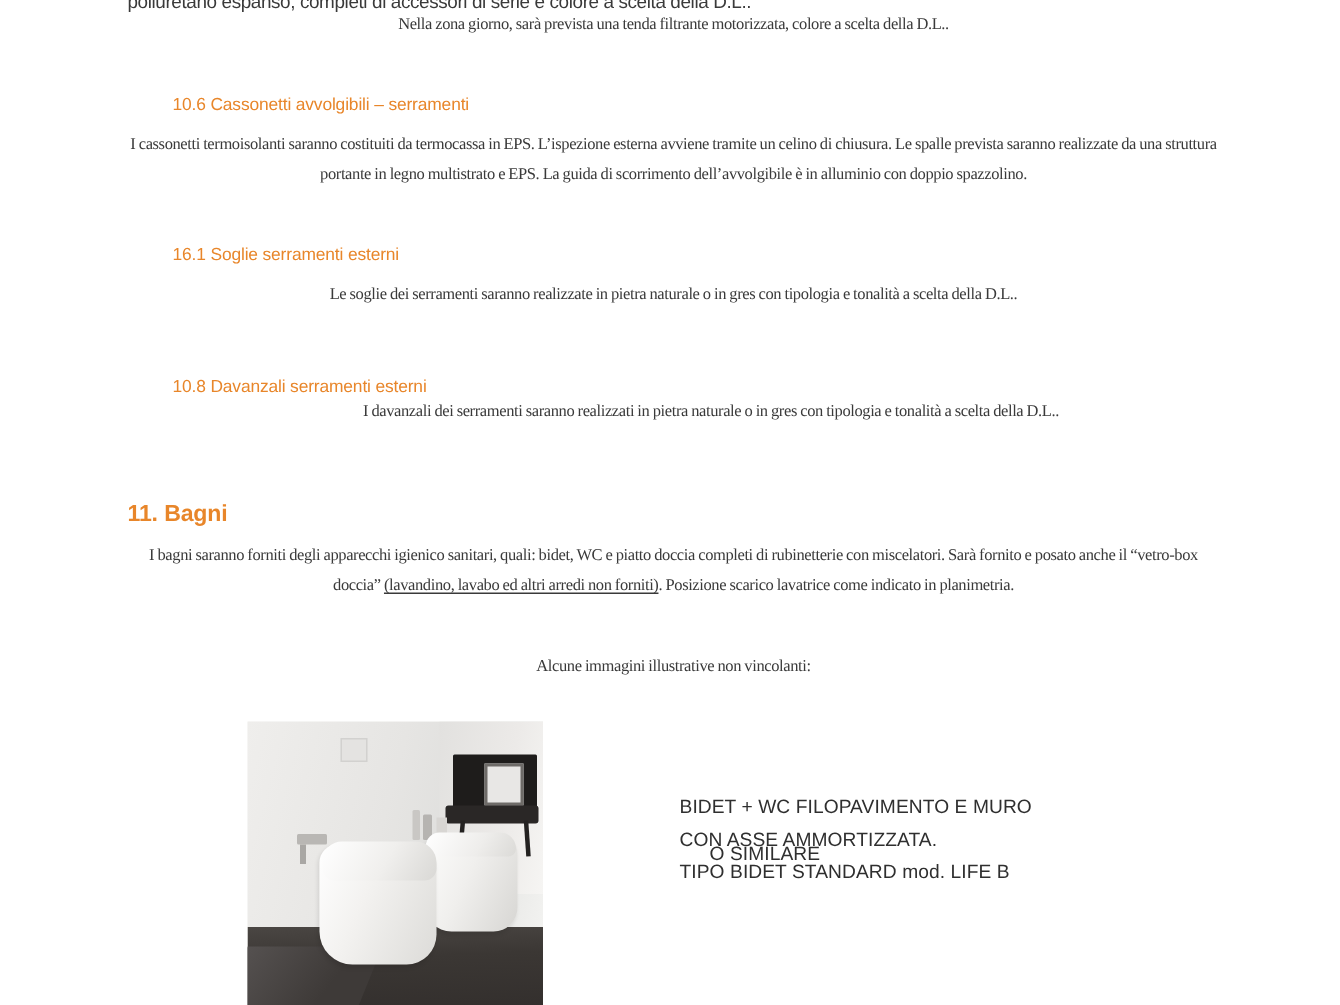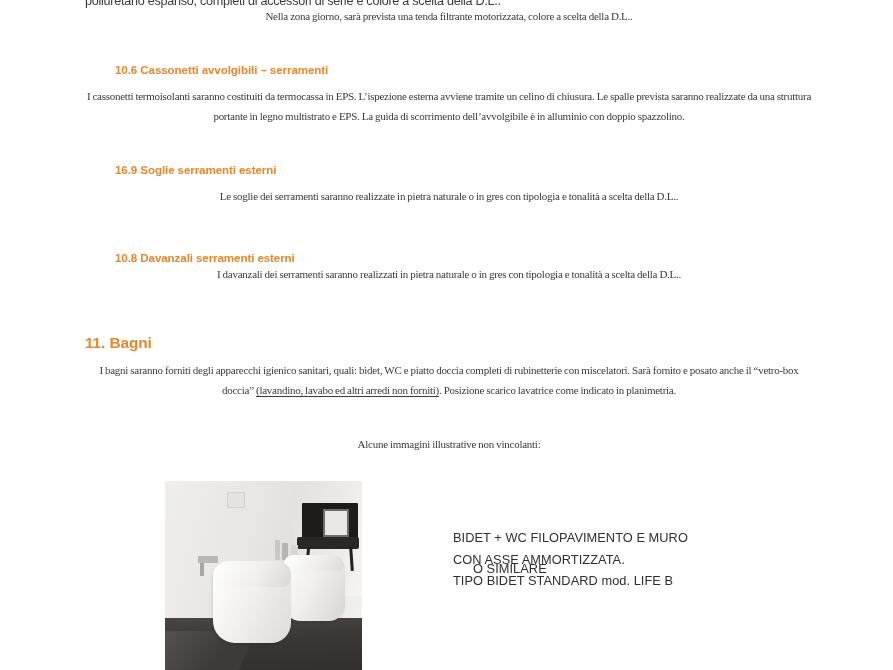--- a/index.html
+++ b/index.html
@@ -36,21 +36,21 @@
     letter-spacing: -0.26px;
     text-align: center;
     word-spacing: -0.3px;
   }
 
   .sub-heading {
     position: absolute;
     left: 115px;
     font-size: 11.6px;
     line-height: 16px;
-    font-weight: bold;
+    font-weight: normal;
     color: #e8862a;
     letter-spacing: -0.1px;
     white-space: nowrap;
   }
 
   .main-heading {
     position: absolute;
     left: 85px;
     font-size: 15.4px;
     line-height: 20px;
@@ -254,25 +254,25 @@
 
 <div class="page">
 
   <div class="clipped-line">poliuretano espanso, completi di accessori di serie e colore a scelta della D.L..</div>
 
   <div class="body-text" style="top:6px;">Nella zona giorno, sarà prevista una tenda filtrante motorizzata, colore a scelta della D.L..</div>
 
   <div class="sub-heading" style="top:62px;">10.6 Cassonetti avvolgibili – serramenti</div>
   <div class="body-text" style="top:86px;">I cassonetti termoisolanti saranno costituiti da termocassa in EPS. L’ispezione esterna avviene tramite un celino di chiusura. Le spalle prevista saranno realizzate da una struttura portante in legno multistrato e EPS. La guida di scorrimento dell’avvolgibile è in alluminio con doppio spazzolino.</div>
 
-  <div class="sub-heading" style="top:162px;">16.9 Soglie serramenti esterni</div>
+  <div class="sub-heading" style="top:162px;">16.1 Soglie serramenti esterni</div>
   <div class="body-text" style="top:186px;">Le soglie dei serramenti saranno realizzate in pietra naturale o in gres con tipologia e tonalità a scelta della D.L..</div>
 
   <div class="sub-heading" style="top:250px;">10.8 Davanzali serramenti esterni</div>
-  <div class="body-text" style="top:264px;">I davanzali dei serramenti saranno realizzati in pietra naturale o in gres con tipologia e tonalità a scelta della D.L..</div>
+  <div class="body-text" style="top:264px;margin-left:25px;">I davanzali dei serramenti saranno realizzati in pietra naturale o in gres con tipologia e tonalità a scelta della D.L..</div>
 
   <div class="main-heading" style="top:333px;">11. Bagni</div>
 
   <div class="body-text" style="top:360px;"><span>I bagni saranno forniti degli apparecchi igienico sanitari, quali: bidet, WC e piatto doccia completi di rubinetterie con miscelatori. Sarà fornito e posato anche il “vetro-box doccia” </span><span class="underlined">(lavandino, lavabo ed altri arredi non forniti)</span><span>. Posizione scarico lavatrice come indicato in planimetria.</span></div>
 
   <div class="body-text" style="top:434px;">Alcune immagini illustrative non vincolanti:</div>
 
   <div class="photo-frame">
     <div class="photo-inner">
       <div class="ph-wall"></div>

